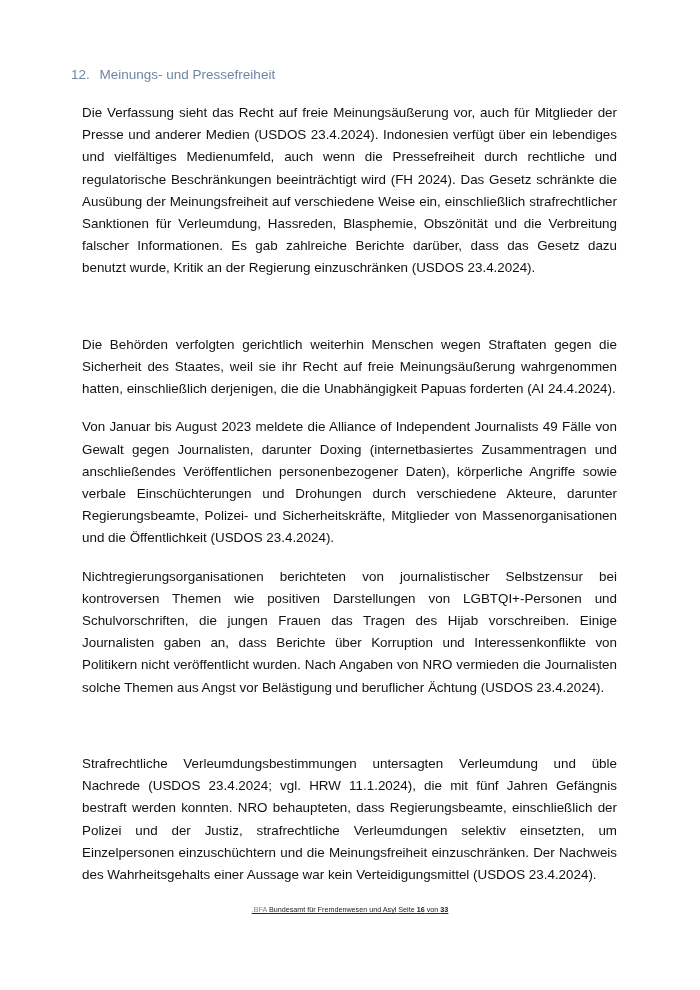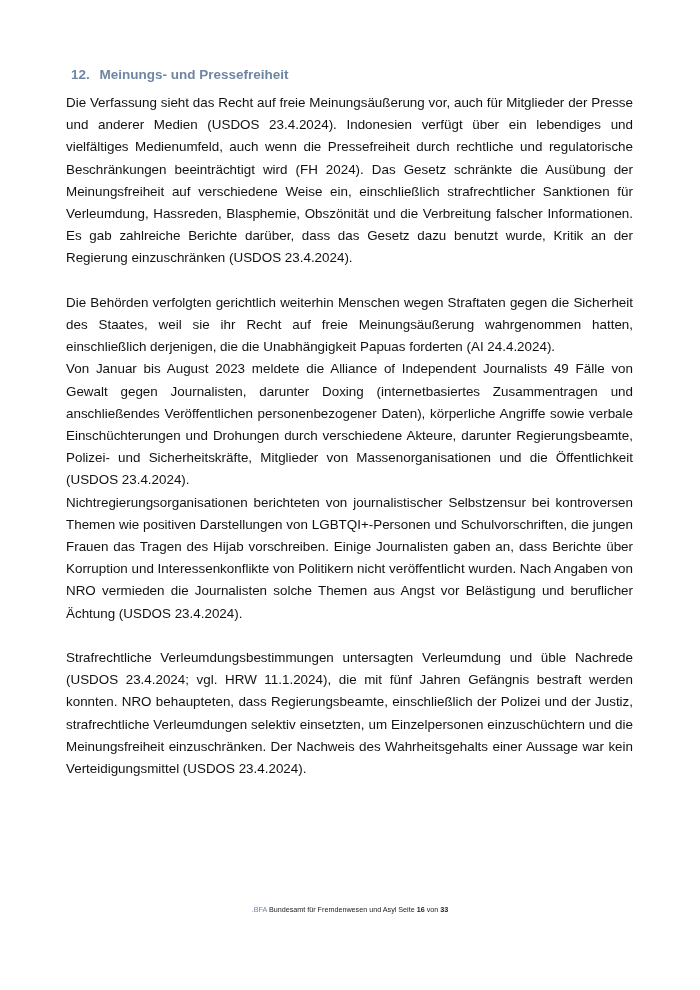--- a/index.html
+++ b/index.html
@@ -1,26 +1,26 @@
 <!DOCTYPE html>
 <html><head>
 <meta charset="utf-8">
 <style>
   html, body { margin: 0; padding: 0; background: #ffffff; }
   body { width: 700px; height: 990px; position: relative; overflow: hidden;
          font-family: "Liberation Sans", sans-serif; color: #111111; }
   .page { position: absolute; left: 66px; top: 64px; width: 567px; }
-  .heading { font-size: 13.5px; font-weight: bold; color: #6f86a3;
-             margin: 0 0 6px 5px; line-height: 22px; }
+  .heading { font-size: 13.5px; font-weight: normal; color: #6f86a3;
+             margin: 0 0 13px 5px; line-height: 22px; }
   .heading .num { margin-right: 6px; }
   .para { font-size: 13.4px; line-height: 22.2px; text-align: justify;
-          margin: 0; }
+          margin: 16px; }
   .gap { height: 22.2px; }
   .footer { position: absolute; left: 0; width: 700px; top: 905px;
-            text-align: center; font-size: 7.2px; color: #222; }
+            text-align: center; font-size: 7.2px; color: #222; text-decoration: underline; }
   .footer .brand { color: #6f86a3; }
   .footer b { font-weight: bold; }
 </style>
 </head>
 <body>
 
 <div class="page">
   <div class="heading">
     <span class="num">12.</span>
     <span>Meinungs- und Pressefreiheit</span>

